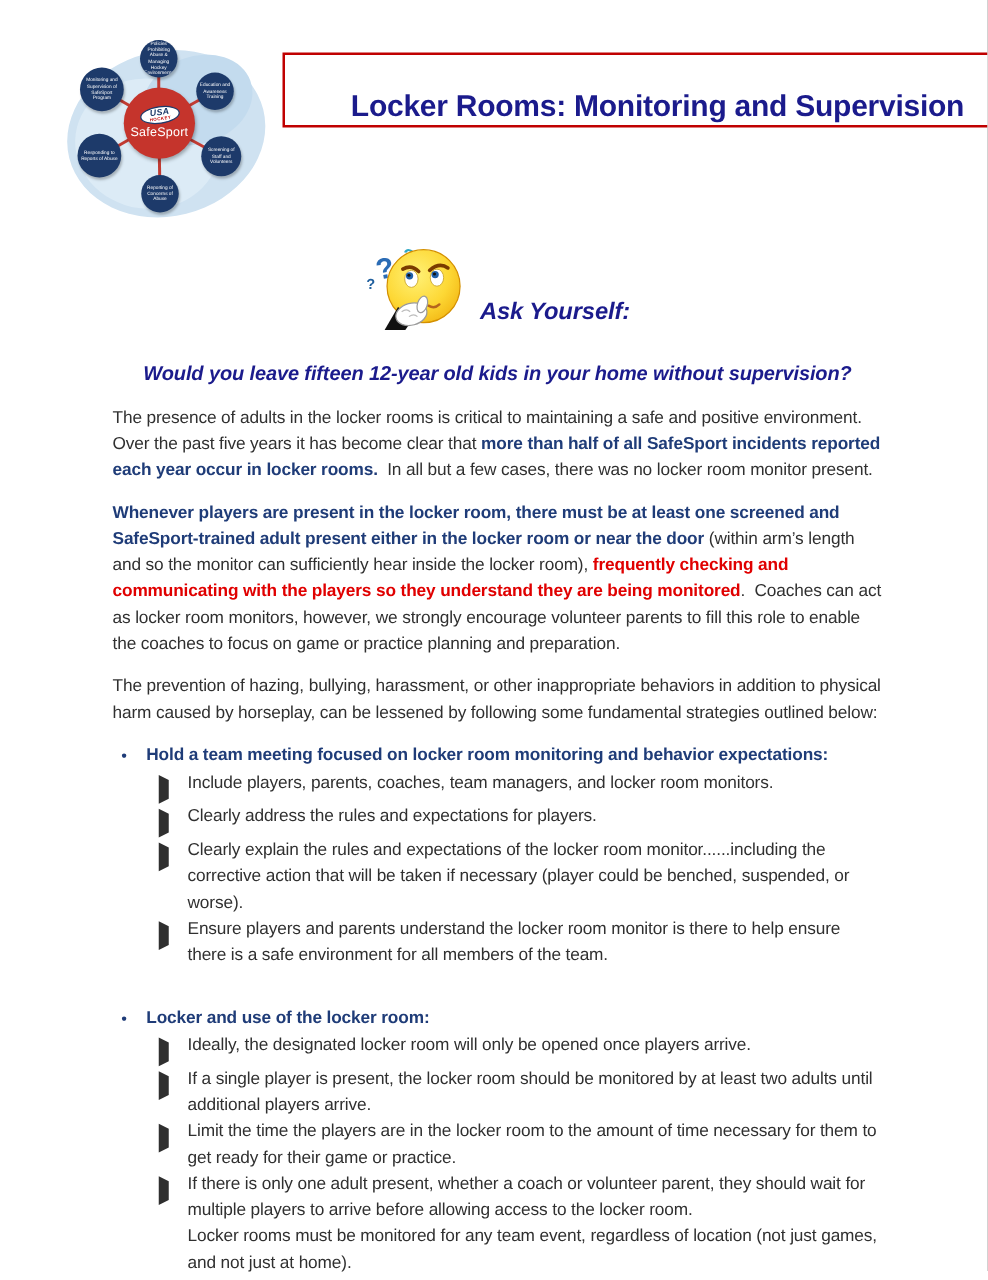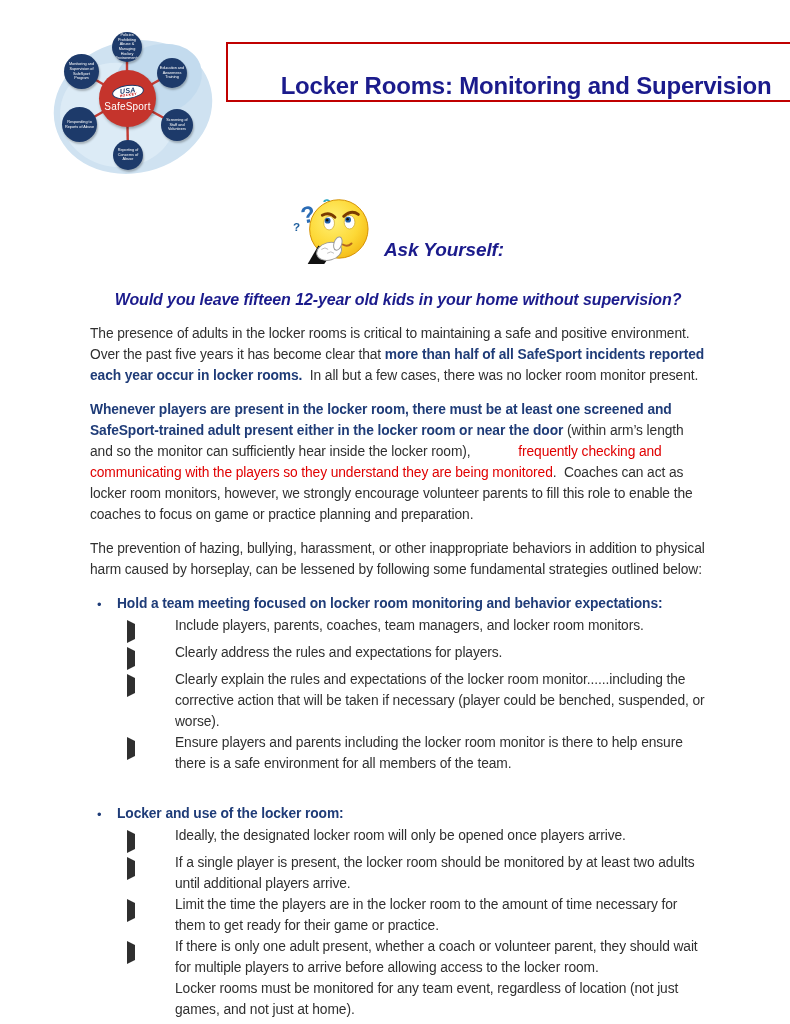--- a/index.html
+++ b/index.html
@@ -33,32 +33,32 @@
 
   
   .content{position:absolute;left:90px;top:186px;width:616px;color:var(--text_color);
         font-size:13.8px;line-height:21px;letter-spacing:-.1px;}
   .ask-row{display:flex;justify-content:center;align-items:flex-end;gap:10px;margin-top:4px;}
   .ask-label{font-size:19px;font-weight:bold;font-style:italic;color:var(--title_navy);padding-bottom:4px;}
   .question{margin-top:25px;text-align:center;font-size:16px;font-weight:bold;font-style:italic;color:var(--title_navy);}
   .para{margin-top:13px;}
   .rn{color:var(--text_color);}
   .rb{color:var(--accent_blue);font-weight:bold;}
-  .rr{color:var(--accent_red);font-weight:normal;margin-left:44px;}
+  .rr{color:var(--accent_red);font-weight:bold;}
 
   .bullet-list{margin-top:13px;margin-left:7px;}
   .bullet-list.spaced{margin-top:29px;}
   .bullet-header{display:flex;}
   .dot-col{width:20px;flex:none;color:var(--accent_blue);font-size:13px;padding-top:1px;}
   .bullet-header .bh-text{color:var(--accent_blue);font-weight:bold;}
   .sub-item{display:flex;margin-left:30px;}
   .arrow-col{width:23px;flex:none;padding-top:6px;}
   .tri{width:0;height:0;border-top:4.5px solid transparent;border-bottom:4.5px solid transparent;
        border-left:8px solid var(--arrow_gray);}
-  .sub-item .si-text{flex:1;margin-left:25px;}
+  .sub-item .si-text{flex:1;}
 </style>
 </head>
 <body>
 
 <div class="page">
 
   <div class="logo-wrap">
     <svg class="logo-svg" width="175" height="155" viewBox="0 0 175 155">
       <ellipse cx="85" cy="82" rx="80" ry="66" transform="rotate(-14 85 82)" fill="#cfe2f1"></ellipse>
       <ellipse cx="70" cy="90" rx="58" ry="52" transform="rotate(8 70 90)" fill="#dcebf6"></ellipse>
@@ -143,21 +143,21 @@
       <div class="sub-item">
           <span class="arrow-col"><span class="tri"></span></span>
           <span class="si-text">Clearly address the rules and expectations for players.</span>
         </div>
       <div class="sub-item">
           <span class="arrow-col"><span class="tri"></span></span>
           <span class="si-text">Clearly explain the rules and expectations of the locker room monitor......including the corrective action that will be taken if necessary (player could be benched, suspended, or worse).</span>
         </div>
       <div class="sub-item">
           <span class="arrow-col"><span class="tri"></span></span>
-          <span class="si-text">Ensure players and parents including the locker room monitor is there to help ensure there is a safe environment for all members of the team.</span>
+          <span class="si-text">Ensure players and parents understand the locker room monitor is there to help ensure there is a safe environment for all members of the team.</span>
         </div>
     </div>
 
     <div class="bullet-list spaced">
       <div class="bullet-header">
         <span class="dot-col">•</span>
         <span class="bh-text">Locker and use of the locker room:</span>
       </div>
       <div class="sub-item">
           <span class="arrow-col"><span class="tri"></span></span>

